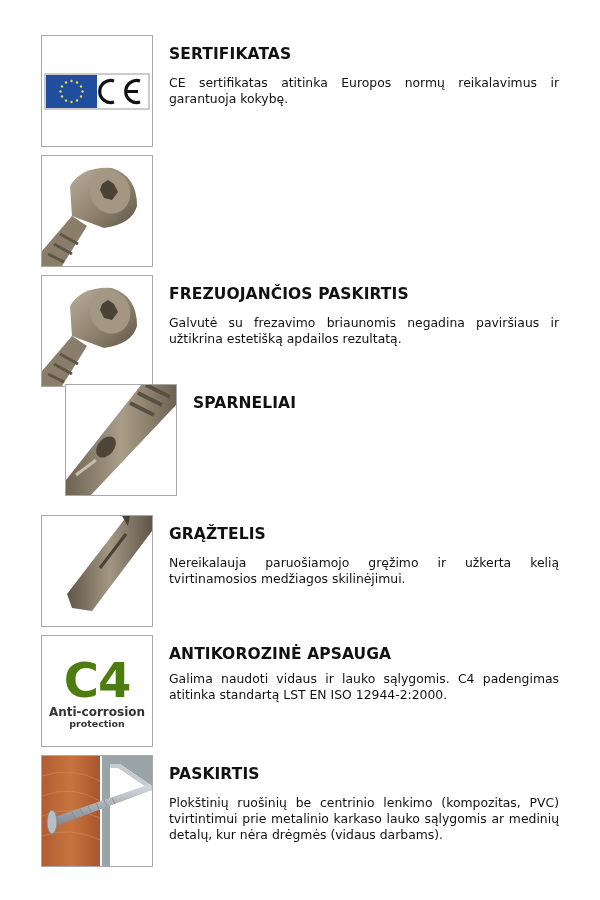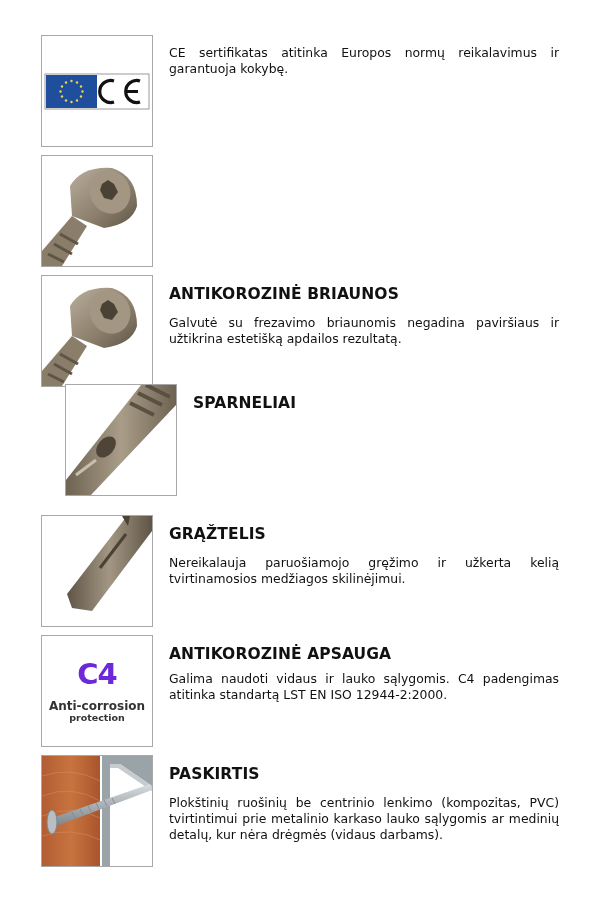--- a/index.html
+++ b/index.html
@@ -31,20 +31,21 @@
           <circle cx="20" cy="60.5" r="1.2"></circle>
         <circle cx="18.5" cy="55.5" r="1.2"></circle>
           <circle cx="20" cy="50.5" r="1.2"></circle>
           <circle cx="24" cy="46.5" r="1.2"></circle>
       </g>
       <path d="M72 45 A11 11 0 1 0 72 66" fill="none" stroke="#111" stroke-width="3.2"></path>
       <path d="M98 45 A11 11 0 1 0 98 66 M84 55.5 L96 55.5" fill="none" stroke="#111" stroke-width="3.2"></path>
     </svg>
   </div>
   <div class="text">
+    <div class="title">SERTIFIKATAS</div>
     <p class="desc">CE sertifikatas atitinka Europos normų reikalavimus ir garantuoja kokybę.</p>
   </div>
 </div>
 
 <div class="row" style="top:155px;">
   <div class="thumb">
     <svg width="110" height="110" viewBox="0 0 110 110">
       <defs>
         <linearGradient id="sg1" x1="0" y1="0" x2="1" y2="1">
           <stop offset="0" stop-color="#b9ae9c"></stop>
@@ -80,21 +81,21 @@
         <path d="M6 98 L22 106"></path>
           <path d="M12 88 L30 98"></path>
           <path d="M18 78 L36 88"></path>
       </g>
       <path d="M28 30 Q40 10 70 12 Q95 20 95 50 Q90 68 62 72 L30 60 Z" fill="url(#sg2)"></path>
       <ellipse cx="68" cy="36" rx="20" ry="22" fill="#a39783" transform="rotate(-25 68 36)"></ellipse>
       <path d="M60 28 L66 24 L72 28 L76 36 L70 44 L62 42 L58 34 Z" fill="#4a4235"></path>
     </svg>
   </div>
   <div class="text">
-    <div class="title">ANTIKOROZINĖ BRIAUNOS</div>
+    <div class="title">FREZUOJANČIOS PASKIRTIS</div>
     <p class="desc">Galvutė su frezavimo briaunomis negadina paviršiaus ir užtikrina estetišką apdailos rezultatą.</p>
   </div>
 </div>
 
 <div class="row" style="top:384px;margin-left:24px;">
   <div class="thumb">
     <svg width="110" height="110" viewBox="0 0 110 110">
       <defs>
         <linearGradient id="sg3" x1="0" y1="0" x2="1" y2="0">
           <stop offset="0" stop-color="#6e6352"></stop>
@@ -133,21 +134,21 @@
     </svg>
   </div>
   <div class="text">
     <div class="title">GRĄŽTELIS</div>
     <p class="desc">Nereikalauja paruošiamojo gręžimo ir užkerta kelią tvirtinamosios medžiagos skilinėjimui.</p>
   </div>
 </div>
 
 <div class="row" style="top:635px;">
   <div class="thumb" style="text-align:center;">
-    <div style="font-family:'DejaVu Sans',sans-serif;font-weight:bold;font-size:29px;line-height:44px;margin-top:16px;color:#6d28d9;letter-spacing:-1px;">C4</div>
+    <div style="font-family:'DejaVu Sans',sans-serif;font-weight:bold;font-size:48px;line-height:44px;margin-top:22px;color:#4d7c0f;letter-spacing:-1px;">C4</div>
     <div style="font-family:'DejaVu Sans',sans-serif;font-weight:bold;font-size:12px;line-height:12px;margin-top:4px;color:#333;">Anti-corrosion</div>
     <div style="font-family:'DejaVu Sans',sans-serif;font-weight:bold;font-size:9.5px;line-height:12px;color:#333;">protection</div>
   </div>
   <div class="text">
     <div class="title" style="margin-bottom:8px;">ANTIKOROZINĖ APSAUGA</div>
     <p class="desc">Galima naudoti vidaus ir lauko sąlygomis. C4 padengimas atitinka standartą LST EN ISO 12944-2:2000.</p>
   </div>
 </div>
 
 <div class="row" style="top:755px;">

